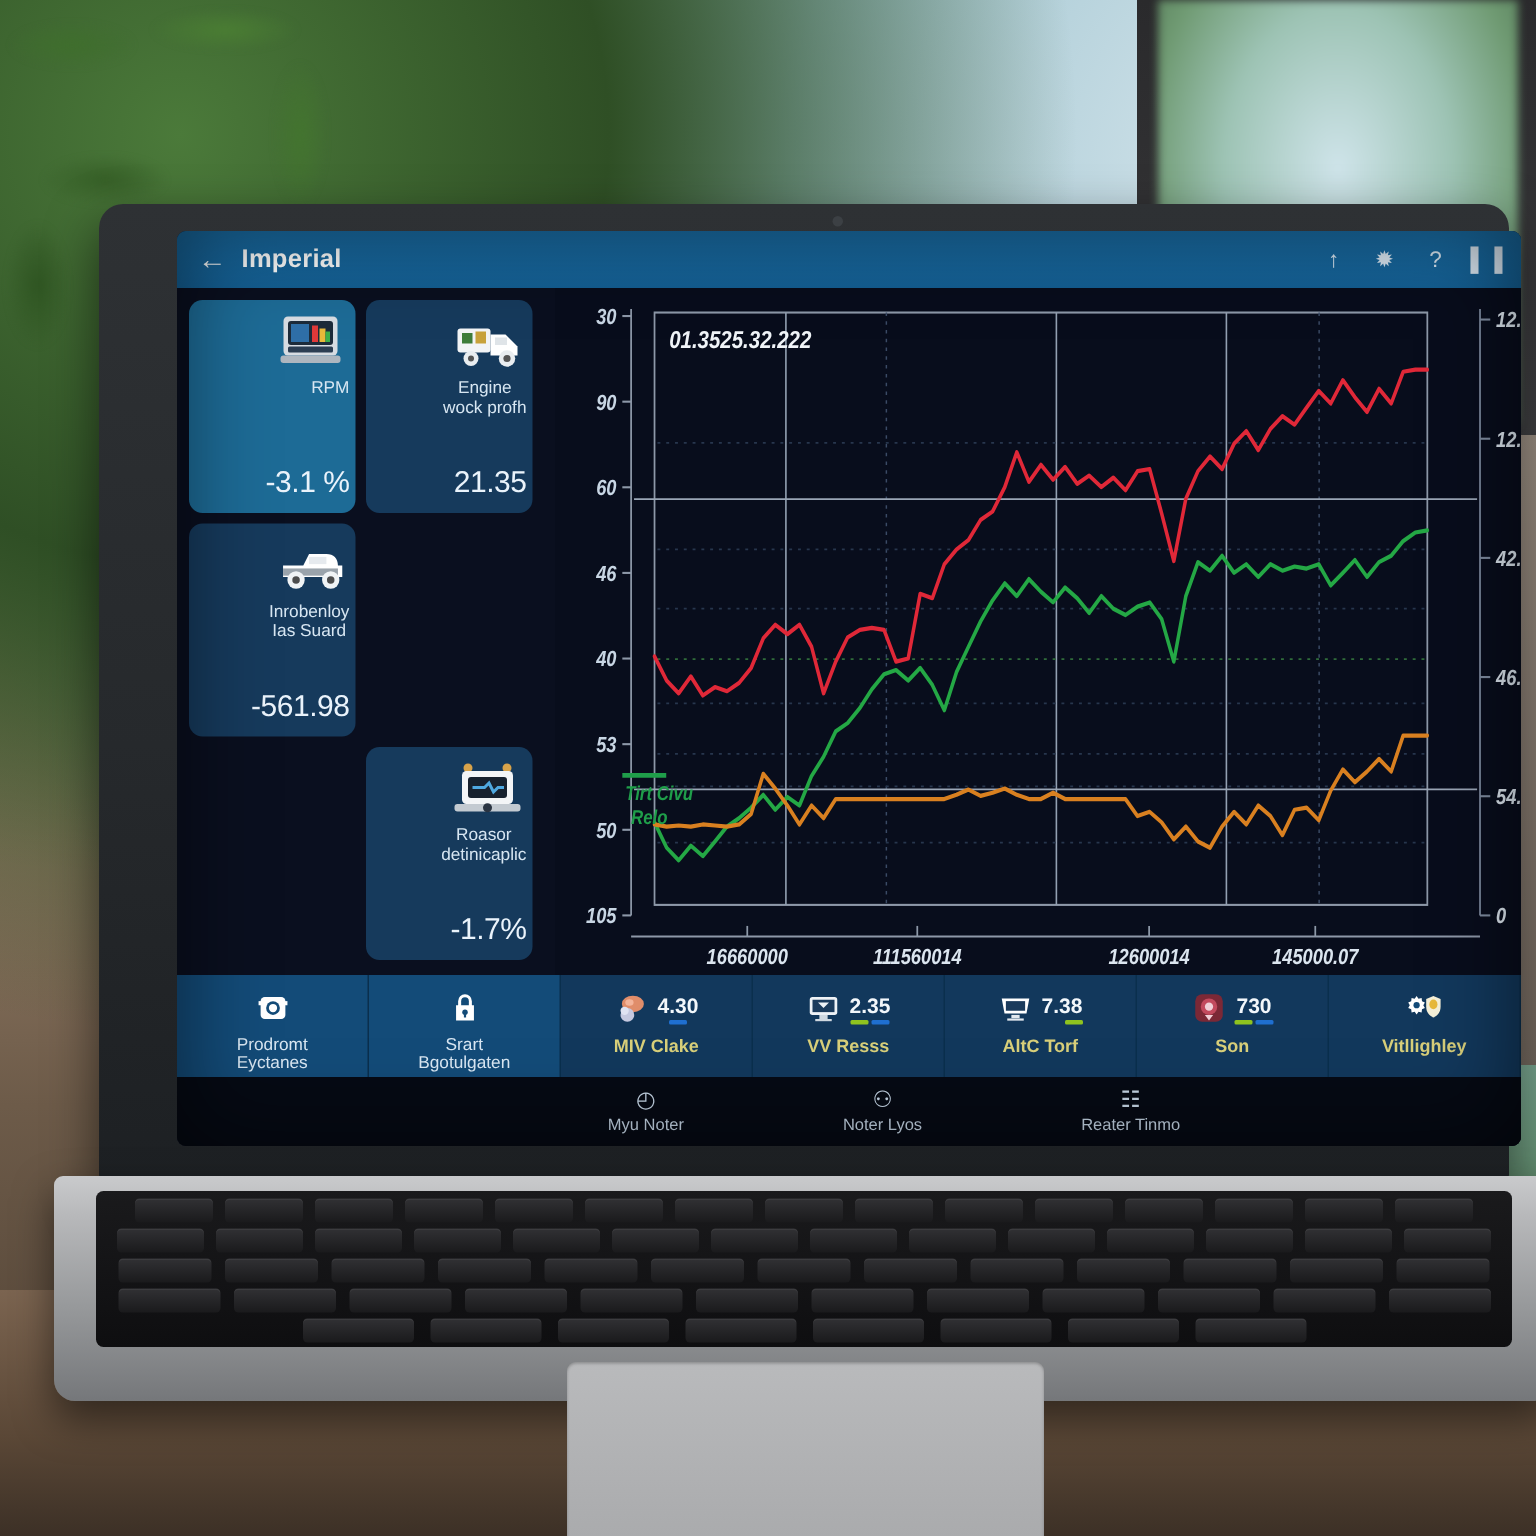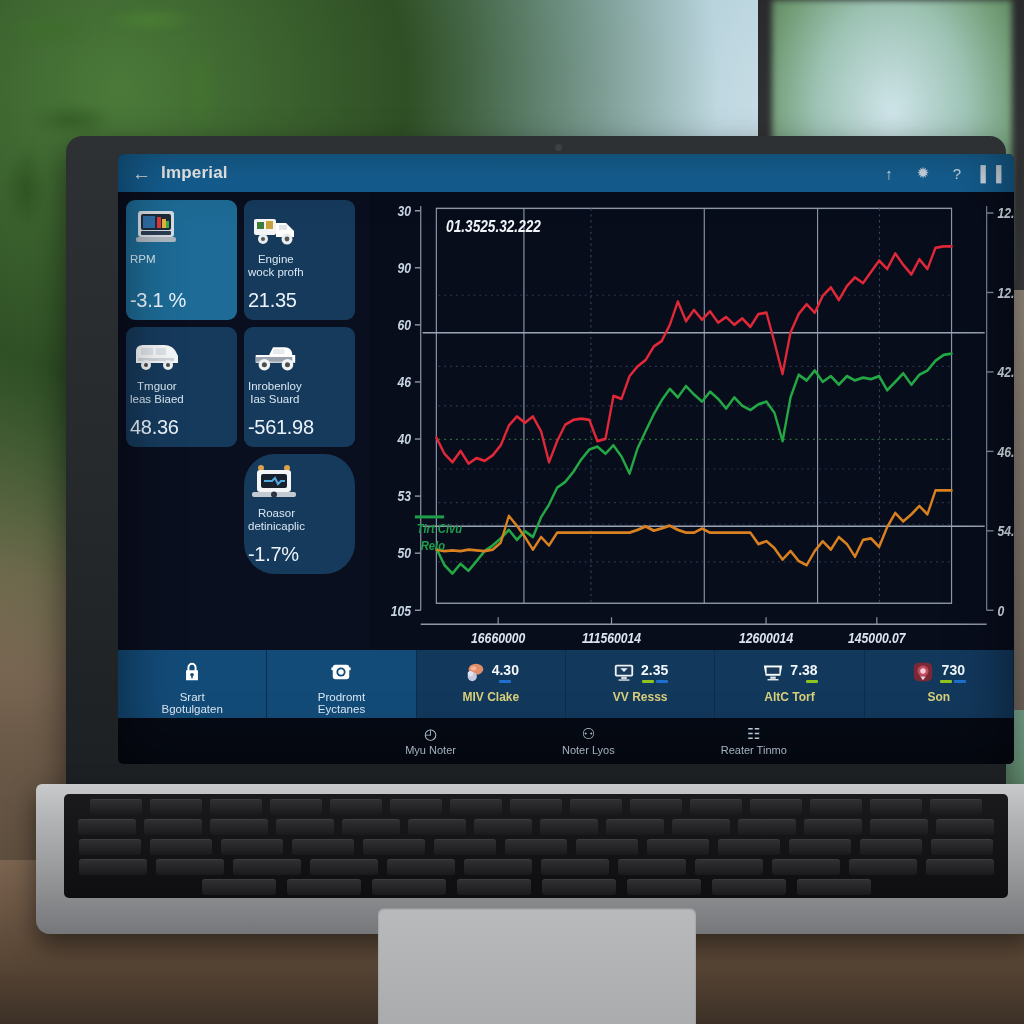--- a/index.html
+++ b/index.html
@@ -61,22 +61,22 @@
     display:flex;align-items:center;padding:0 14px;flex:0 0 auto;
     box-shadow:0 2px 5px rgba(0,0,0,.4);}
   .backarrow{font-size:19px;line-height:1;margin-right:10px;color:#ffffff;}
   .apptitle{font-size:17px;font-weight:bold;color:#ffffff;letter-spacing:.2px;}
   .topicons{margin-left:auto;display:flex;align-items:center;gap:16px;color:#dce9f4;}
   .topicons .ic{width:18px;height:18px;display:flex;align-items:center;justify-content:center;font-size:15px;}
   .body{flex:1 1 auto;display:flex;min-height:0;background:#0a0f1f;}
   
   .cards{width:238px;flex:0 0 238px;padding:8px 6px 6px 8px;display:flex;flex-wrap:wrap;
     gap:7px;align-content:flex-start;}
-  .card{width:111px;height:120px;border-radius:9px;box-sizing:border-box;
-    padding:8px 4px 4px;display:flex;flex-direction:column;align-items:flex-start;
+  .card{width:111px;height:142px;border-radius:9px;box-sizing:border-box;
+    padding:8px 4px 4px;display:flex;flex-direction:column;align-items:flex-end;
     background:#163a5c;}
   .card.accent{background:#1d6b96;}
   .card .cicon{width:52px;height:42px;display:flex;align-items:center;justify-content:center;}
   .card .clabel{font-size:11.5px;line-height:13px;text-align:center;color:#d7e6f2;margin-top:3px;
     max-width:104px;overflow:hidden;}
   .card .cval{font-size:20px;color:#eaf3fb;margin-top:auto;padding-bottom:4px;letter-spacing:-.3px;}
   
   .chartwrap{flex:1 1 auto;position:relative;background:#080d1c;min-width:0;font-style:italic;}
   .chartwrap svg{display:block;width:100%;height:100%;}
   
@@ -159,50 +159,34 @@
                     <circle cx="15" cy="30" r="2" fill="#555"></circle>
                     <circle cx="39" cy="30" r="5.5" fill="#e9edf0"></circle>
                     <circle cx="39" cy="30" r="2.4" fill="#555"></circle>
                   </svg>
                 </div>
                 <div class="clabel">Engine<br>wock profh</div>
                 <div class="cval">21.35</div>
               </div>
               <div class="card">
                 <div class="cicon">
-                  <svg viewBox="0 0 52 38" width="52" height="38">
-                    <path d="M6 14c0-4 3-6 8-6h20c6 0 10 3 12 7l2 4v7H6z" fill="#f4f6f8"></path>
-                    <rect x="11" y="11" width="12" height="7" rx="1" fill="#dde3e8"></rect>
-                    <rect x="26" y="11" width="10" height="7" rx="1" fill="#dde3e8"></rect>
-                    <rect x="8" y="21" width="36" height="3" fill="#cfd6dc"></rect>
-                    <circle cx="16" cy="28" r="5" fill="#eef1f4"></circle>
-                    <circle cx="16" cy="28" r="2" fill="#4a4a4a"></circle>
-                    <circle cx="38" cy="28" r="5" fill="#eef1f4"></circle>
-                    <circle cx="38" cy="28" r="2" fill="#4a4a4a"></circle>
-                  </svg>
-                </div>
-                <div class="clabel">Tmguor<br>leas Biaed</div>
-                <div class="cval">48.36</div>
-              </div>
-              <div class="card">
-                <div class="cicon">
                   <svg viewBox="0 0 54 38" width="54" height="38">
                     <path d="M8 18h14l4-8h12c5 0 8 3 8 8h3v8H8z" fill="#ffffff"></path>
                     <rect x="26" y="12" width="12" height="5" fill="#e6eaee"></rect>
                     <rect x="8" y="20" width="38" height="5" fill="#9aa3ab"></rect>
                     <circle cx="17" cy="28" r="6" fill="#f0f3f5"></circle>
                     <circle cx="17" cy="28" r="2.6" fill="#4d4d4d"></circle>
                     <circle cx="41" cy="28" r="6" fill="#f0f3f5"></circle>
                     <circle cx="41" cy="28" r="2.6" fill="#4d4d4d"></circle>
                   </svg>
                 </div>
                 <div class="clabel">Inrobenloy<br>Ias Suard</div>
                 <div class="cval">-561.98</div>
               </div>
-              <div class="card" style="margin-left: 118px; border-radius: 31px;">
+              <div class="card" style="margin-left: 118px;">
                 <div class="cicon">
                   <svg viewBox="0 0 52 40" width="52" height="40">
                     <circle cx="13" cy="5" r="3" fill="#d8a34a"></circle>
                     <circle cx="39" cy="5" r="3" fill="#d8a34a"></circle>
                     <rect x="9" y="7" width="34" height="22" rx="3" fill="#f3f5f7"></rect>
                     <rect x="13" y="11" width="26" height="14" rx="2" fill="#17212e"></rect>
                     <path d="M16 18h8l3-3 3 6 3-3h4" stroke="#4fa8e0" stroke-width="2" fill="none"></path>
                     <rect x="4" y="29" width="44" height="5" rx="2" fill="#c3cad1"></rect>
                     <circle cx="26" cy="31.5" r="3" fill="#2a3442"></circle>
                   </svg>
@@ -277,42 +261,42 @@
                 <text x="52" y="306.09000000000003" fill="#1f9e4a" font-size="11.5" font-family="&quot;Liberation Sans&quot;,sans-serif" font-weight="bold">Relo</text>
               </svg>
           </div>
         </div>
 
         <div class="tabs" id="tabs">
             <div class="tab">
               <div class="trow">
                 <span class="ticon">
                   <svg viewBox="0 0 24 24" width="22" height="22">
-                    <path d="M7 10V7a5 5 0 0110 0v3h1.5v11h-13V10z" fill="#ffffff"></path>
-                    <path d="M9.2 10V7a2.8 2.8 0 015.6 0v3z" fill="#134b78"></path>
-                    <circle cx="12" cy="15" r="2" fill="#134b78"></circle>
-                    <rect x="11.2" y="15.5" width="1.6" height="3.4" fill="#134b78"></rect>
-                  </svg>
-                </span>
-              </div>
-              <div class="tlabel">Srart<br>Bgotulgaten</div>
-            </div>
-            <div class="tab">
-              <div class="trow">
-                <span class="ticon">
-                  <svg viewBox="0 0 24 24" width="22" height="22">
                     <rect x="3" y="4" width="18" height="16" rx="3" fill="#ffffff"></rect>
                     <circle cx="12" cy="12" r="5" fill="#134b78"></circle>
                     <circle cx="12" cy="12" r="3" fill="#ffffff"></circle>
                     <rect x="1.5" y="7" width="2" height="3" fill="#ffffff"></rect>
                     <rect x="20.5" y="7" width="2" height="3" fill="#ffffff"></rect>
                   </svg>
                 </span>
               </div>
               <div class="tlabel">Prodromt<br>Eyctanes</div>
+            </div>
+            <div class="tab">
+              <div class="trow">
+                <span class="ticon">
+                  <svg viewBox="0 0 24 24" width="22" height="22">
+                    <path d="M7 10V7a5 5 0 0110 0v3h1.5v11h-13V10z" fill="#ffffff"></path>
+                    <path d="M9.2 10V7a2.8 2.8 0 015.6 0v3z" fill="#134b78"></path>
+                    <circle cx="12" cy="15" r="2" fill="#134b78"></circle>
+                    <rect x="11.2" y="15.5" width="1.6" height="3.4" fill="#134b78"></rect>
+                  </svg>
+                </span>
+              </div>
+              <div class="tlabel">Srart<br>Bgotulgaten</div>
             </div>
             <div class="tab dark">
               <div class="trow">
                 <span class="ticon">
                   <svg viewBox="0 0 24 24" width="22" height="22">
                     <ellipse cx="13" cy="9" rx="8" ry="6" fill="#e08d6a"></ellipse>
                     <ellipse cx="10.5" cy="8" rx="3" ry="2.4" fill="#f3b49a"></ellipse>
                     <circle cx="9" cy="17" r="5" fill="#c5c9e0"></circle>
                     <circle cx="7" cy="14" r="3" fill="#dfe3f2"></circle>
                   </svg>
@@ -378,20 +362,33 @@
                 </span>
                 <span style="display: flex; flex-direction: column; align-items: center;">
                   <span class="tnum">730</span>
                   <span class="bars">
                     <i style="background: rgb(143, 195, 31);"></i>
                     <i style="background: rgb(31, 111, 208);"></i>
                   </span>
                 </span>
               </div>
               <div class="tlabel">Son</div>
+            </div>
+            <div class="tab dark">
+              <div class="trow">
+                <span class="ticon">
+                  <svg viewBox="0 0 30 24" width="26" height="22">
+                    <path d="M8 2l1.6 2.2 2.6-.5.3 2.6 2.4 1.1-1.3 2.3 1.3 2.3-2.4 1.1-.3 2.6-2.6-.5L8 17.4 6.4 15.2l-2.6.5-.3-2.6L1 12l1.3-2.3L1 7.4l2.5-1.1.3-2.6 2.6.5z" fill="#ffffff"></path>
+                    <circle cx="8" cy="9.7" r="2.6" fill="#134b78"></circle>
+                    <path d="M22 2l6 2.4v6.6c0 4.8-3 7.6-6 9-3-1.4-6-4.2-6-9V4.4z" fill="#f6f0d8"></path>
+                    <ellipse cx="22" cy="9" rx="3.4" ry="4" fill="#e8b93a"></ellipse>
+                  </svg>
+                </span>
+              </div>
+              <div class="tlabel">Vitllighley</div>
             </div>
           </div>
 
         <div class="statusrow" id="statusrow">
             <div class="status">
               <div class="sicon">◴</div>
               <div class="slabel">Myu Noter</div>
             </div>
             <div class="status">
               <div class="sicon">⚇</div>

